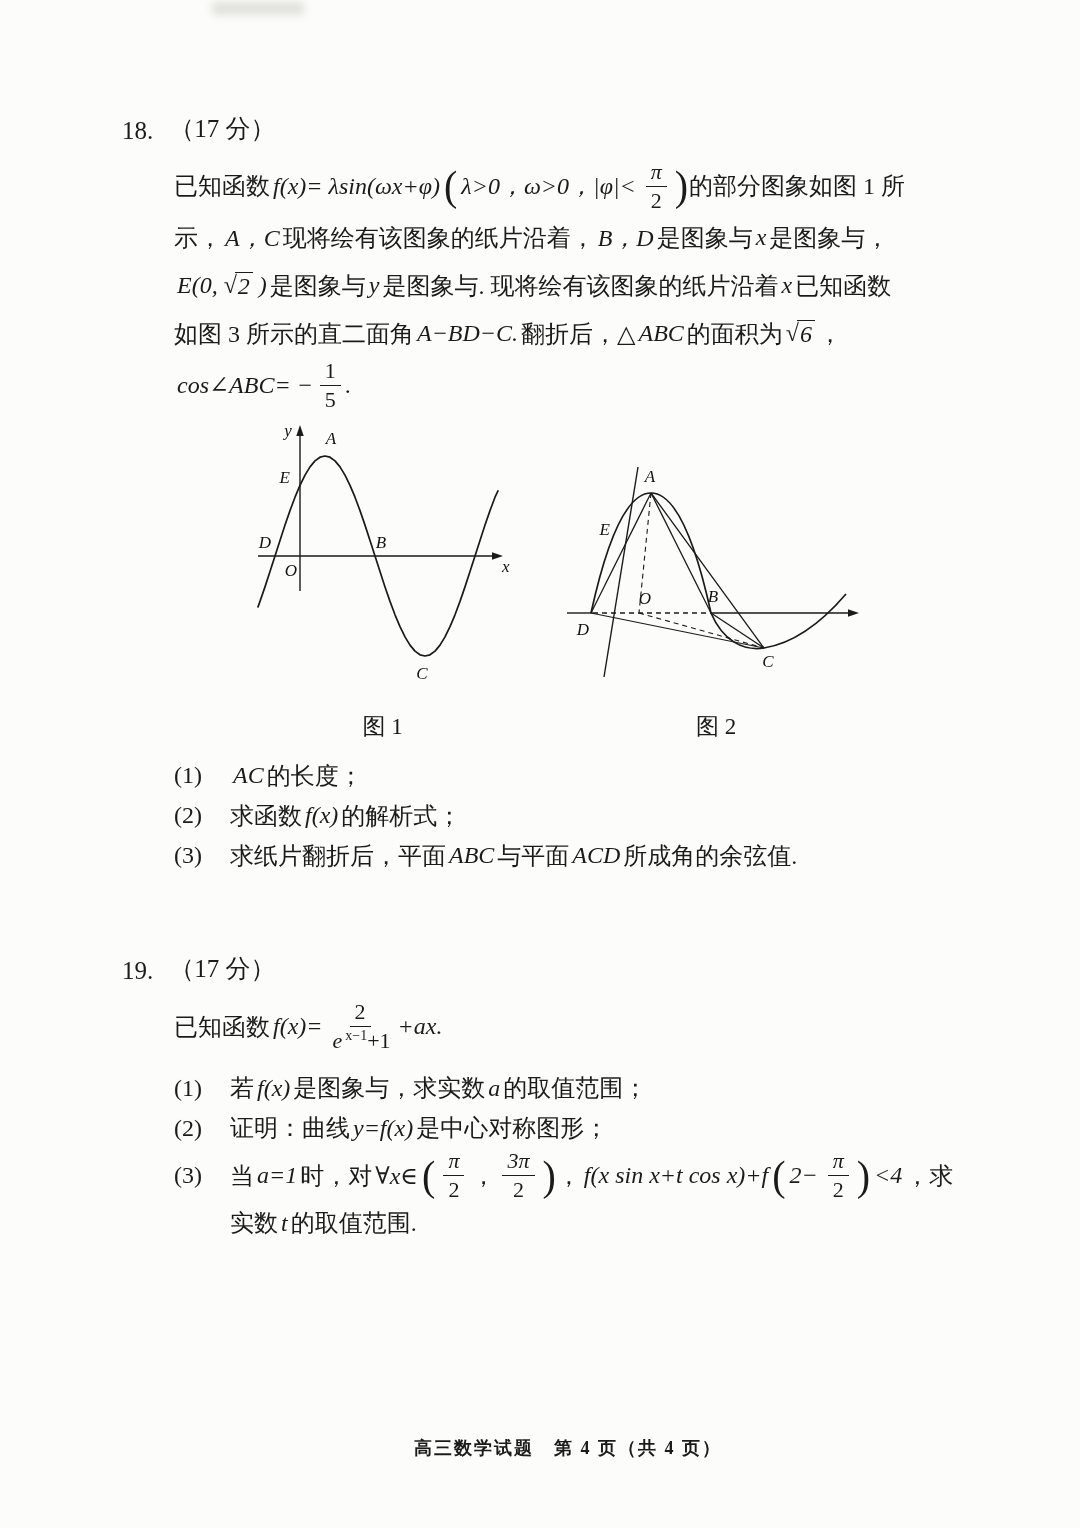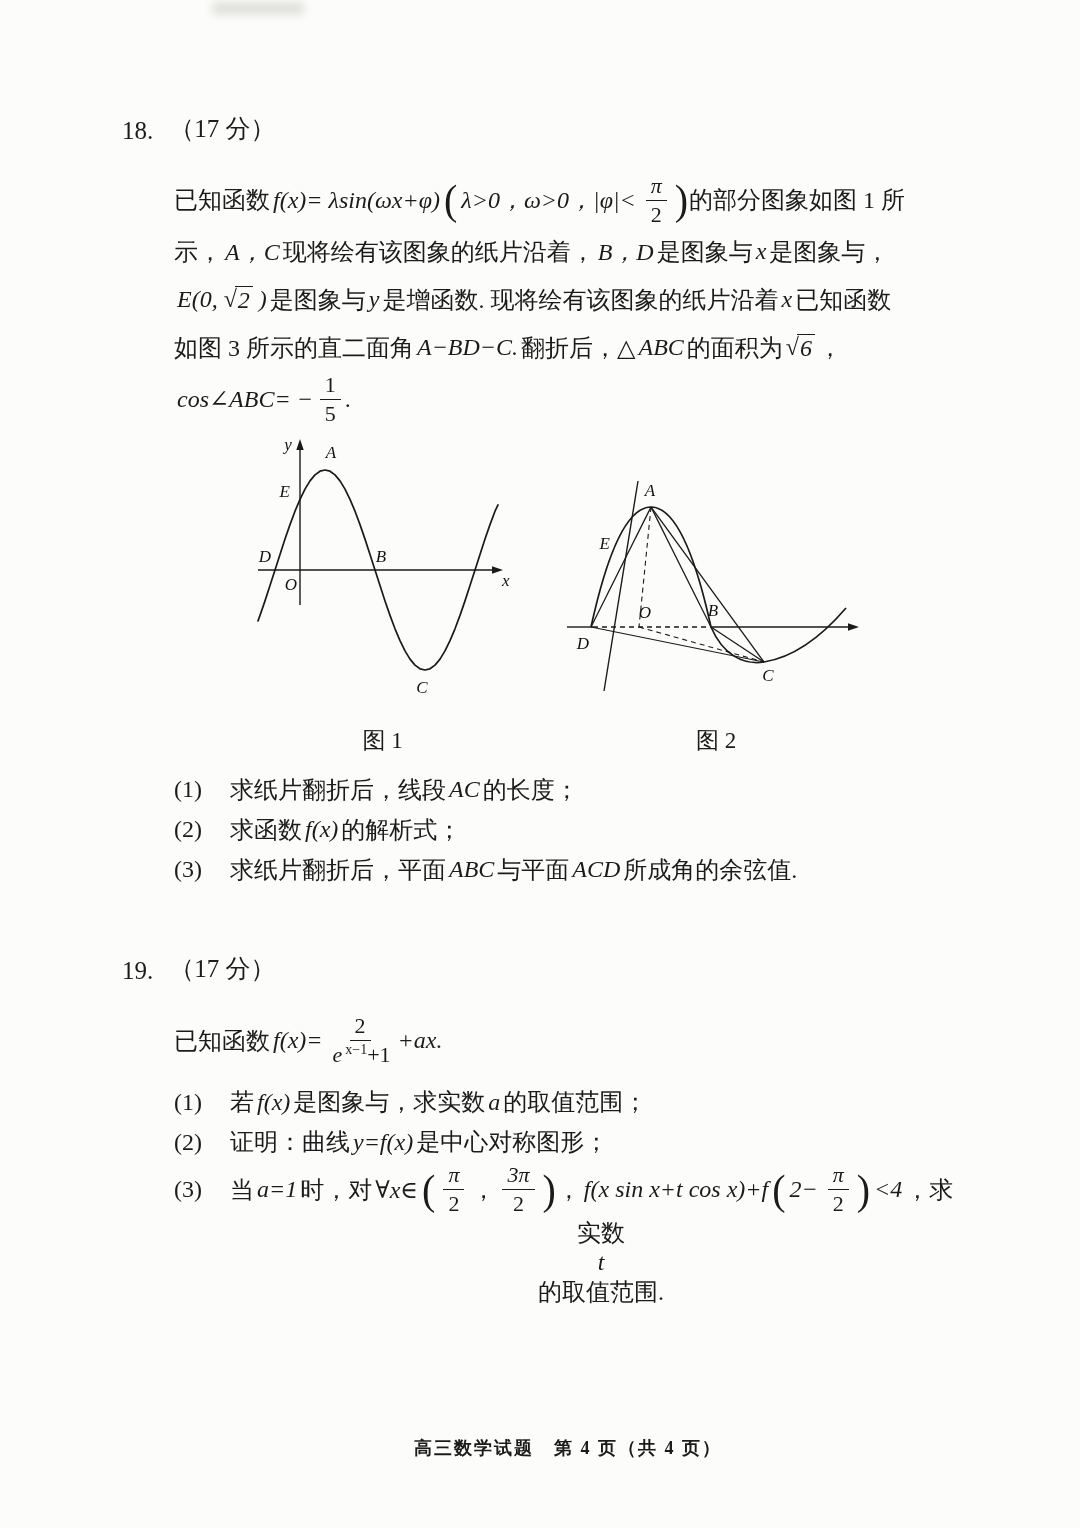--- a/index.html
+++ b/index.html
@@ -10,21 +10,21 @@
     font-family:"Liberation Serif","DejaVu Serif",serif;
   }
   .smudge { position:absolute; top:2px; left:212px; width:92px; height:13px;
     background:#c8c8c4; filter:blur(4px); opacity:.55; border-radius:4px; }
 
   .problem { position:absolute; left:122px; width:850px; }
   #p18 { top:112px; }
   #p19 { top:952px; }
 
   .prob-head { display:flex; gap:16px; align-items:flex-end; font-size:25px; }
-  .stmt { margin-top:28px; padding-left:52px; }
+  .stmt { margin-top:14px; padding-left:52px; }
   .line { display:flex; align-items:center; white-space:nowrap; font-size:24px; min-height:48px; }
   .t {}
   .mi { font-style:italic; margin:0 3px; }
 
   .frac { display:inline-flex; flex-direction:column; align-items:center;
           margin:0 4px; line-height:1.18; font-size:22px; }
   .fnum { border-bottom:1.6px solid #1c1c1c; padding:0 5px 1px; text-align:center; white-space:nowrap; }
   .fden { padding-top:1px; text-align:center; white-space:nowrap; }
   .fden sup { font-size:14px; }
 
@@ -36,21 +36,21 @@
 
   .figrow { display:flex; align-items:flex-end; gap:46px; padding-left:128px; margin-top:8px; }
   .figure { display:flex; flex-direction:column; align-items:center; }
   .figcap { font-size:23px; margin-top:20px; }
 
   svg text { font-family:"Liberation Serif","DejaVu Serif",serif; font-style:italic; font-size:17px; fill:#111; }
 
   .items { margin-top:14px; padding-left:52px; }
   .item { display:flex; align-items:center; white-space:nowrap; font-size:24px; min-height:40px; }
   .qnum { display:inline-block; width:56px; }
-  .cont { padding-left:56px;flex-direction:column; }
+  .cont { padding-left:56px; }
 
   .footer { position:absolute; top:1436px; left:0; width:100%; text-align:center;
             padding-left:56px; font-size:18px; font-weight:bold; letter-spacing:2px; }
 </style>
 </head>
 <body>
 
 <div class="page">
   <div class="smudge"></div>
 
@@ -84,21 +84,21 @@
       </p>
       <p class="line">
         <span class="mi">E(0,</span>
         <span class="sqrt">
             <span class="rad">√</span>
             <span class="radicand">2</span>
           </span>
         <span class="mi">)</span>
         <span class="t">是图象与</span>
         <span class="mi">y</span>
-        <span class="t">是增函数. 现将绘有该图象的纸片沿着</span>
+        <span class="t">是图象与. 现将绘有该图象的纸片沿着</span>
         <span class="mi">x</span>
         <span class="t">已知函数</span>
       </p>
       <p class="line">
         <span class="t">如图 3 所示的直二面角</span>
         <span class="mi">A−BD−C.</span>
         <span class="t">翻折后，△</span>
         <span class="mi">ABC</span>
         <span class="t">的面积为</span>
         <span class="sqrt">
@@ -160,21 +160,20 @@
           <text x="152" y="141" text-anchor="middle">B</text>
           <text x="207" y="206" text-anchor="middle">C</text>
         </svg>
         <figcaption class="figcap">图 2</figcaption>
       </figure>
     </div>
 
     <div class="items">
       <p class="item">
         <span class="qnum">(1)</span>
-        <span class="t">求纸片翻折后，线段</span>
         <span class="mi">AC</span>
         <span class="t">的长度；</span>
       </p>
       <p class="item">
         <span class="qnum">(2)</span>
         <span class="t">求函数</span>
         <span class="mi">f(x)</span>
         <span class="t">的解析式；</span>
       </p>
       <p class="item">

